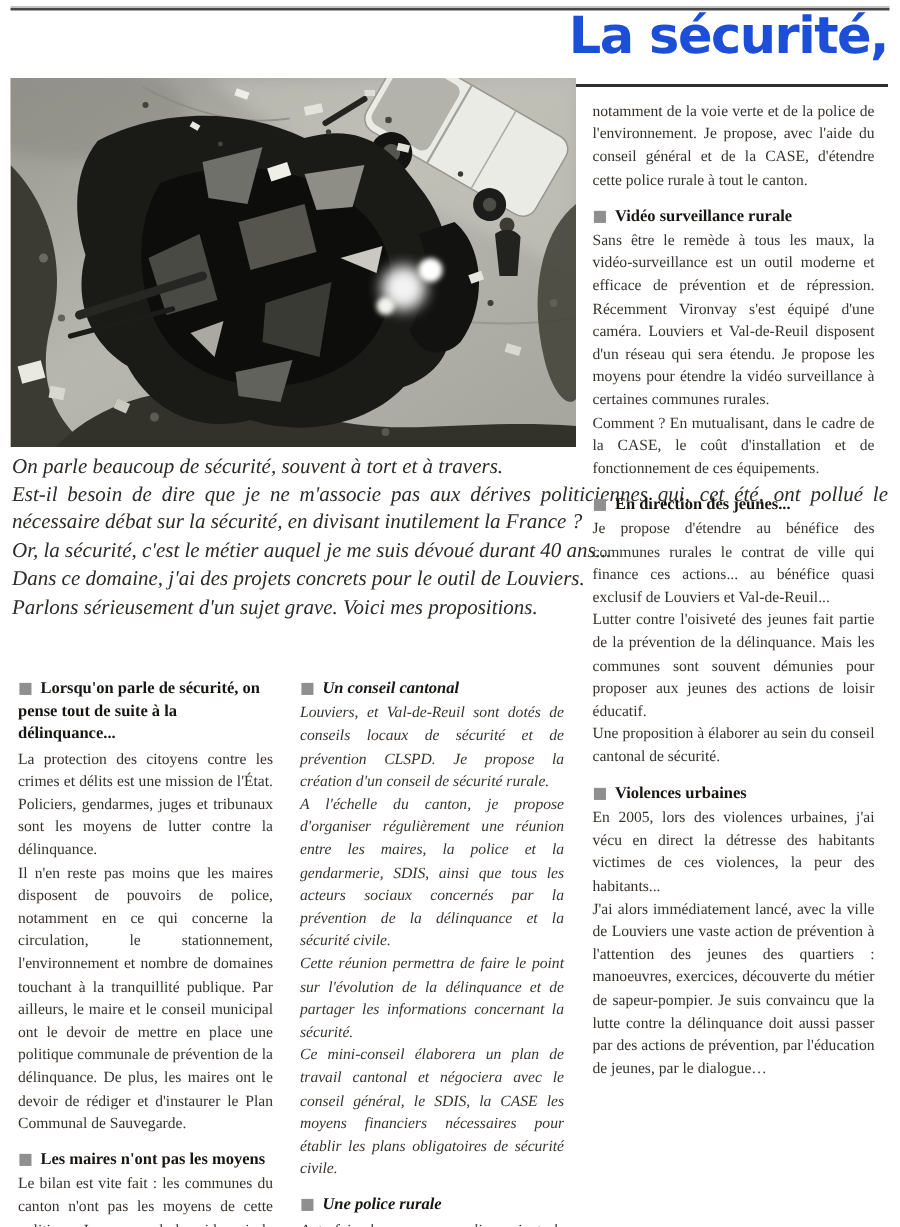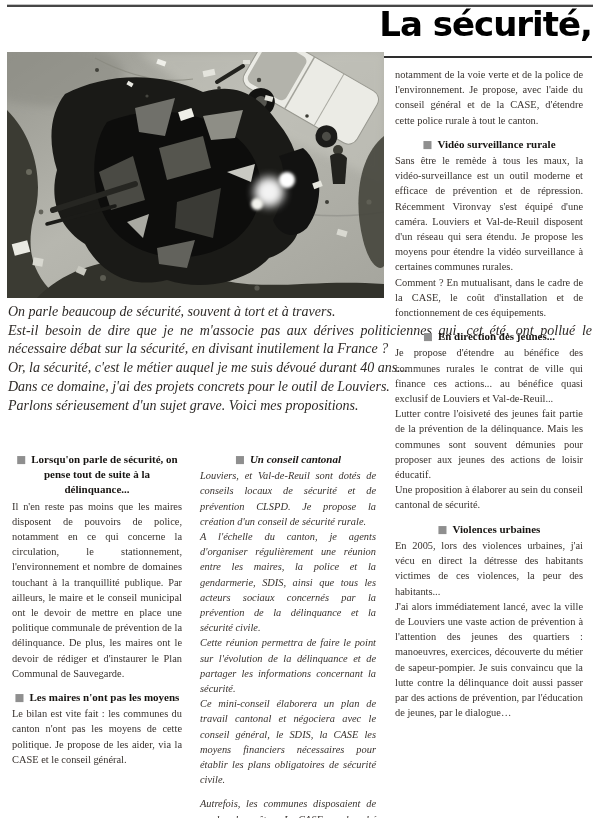--- a/index.html
+++ b/index.html
@@ -8,21 +8,21 @@
     overflow:hidden;font-family:"Liberation Serif",serif;color:#35302c;
     margin:0 auto;
   }
   .rule-top{
     position:absolute;left:7px;top:4px;width:586px;height:3px;
     background:linear-gradient(to bottom,#c2c2c2 0 40%,#474747 40% 100%);
   }
   .title{
     position:absolute;top:6px;right:8px;margin:0;
     font-family:"DejaVu Sans",sans-serif;font-weight:bold;
-    font-size:34px;line-height:1.1;letter-spacing:-1px;color:#000000;
+    font-size:34px;line-height:1.1;letter-spacing:-1px;color:#1d4ed8;
     white-space:nowrap;
   }
   .photo{
     position:absolute;left:7px;top:52px;width:377px;height:246px;
     background:#b0b0aa;overflow:hidden;
   }
   .photo svg{display:block;width:100%;height:100%;}
   .rule-col3{
     position:absolute;left:384px;top:56px;width:208px;height:2px;background:#2e2e2e;
   }
@@ -36,21 +36,21 @@
   .col2{left:196px;width:184px;font-style:italic;}
   .col3{left:391px;top:63px;width:196px;height:752px;}
   .col p{
     margin:0;font-size:10.4px;line-height:15.2px;text-align:justify;
     color:#38322e;
   }
   .col section{margin:4px;}
   .col section.gap{margin-top:9px;}
   .col h2{
     margin:0 0 1px 0;font-size:11px;line-height:15.2px;font-weight:bold;
-    color:#181512;text-align:center;
+    color:#181512;text-align:left;
   }
   .bullet{
     color:#8f8f8f;font-size:10.5px;margin-right:5px;
     font-family:"DejaVu Sans",sans-serif;
   }
 </style>
 </head>
 <body>
 
 <div class="page">
@@ -164,37 +164,39 @@
     <p>On parle beaucoup de sécurité, souvent à tort et à travers.</p>
     <p>Est-il besoin de dire que je ne m'associe pas aux dérives politiciennes qui, cet été, ont pollué le nécessaire débat sur la sécurité, en divisant inutilement la France ?</p>
     <p>Or, la sécurité, c'est le métier auquel je me suis dévoué durant 40 ans...</p>
     <p>Dans ce domaine, j'ai des projets concrets pour le outil de Louviers.</p>
     <p>Parlons sérieusement d'un sujet grave. Voici mes propositions.</p>
   </div>
 
   <div class="col col1">
     <section>
       <h2><span class="bullet">■</span><span>Lorsqu'on parle de sécurité, on pense tout de suite à la délinquance...</span></h2>
+      <p>La protection des citoyens contre les crimes et délits est une mission de l'État. Policiers, gendarmes, juges et tribunaux sont les moyens de lutter contre la délinquance.</p>
       <p>Il n'en reste pas moins que les maires disposent de pouvoirs de police, notamment en ce qui concerne la circulation, le stationnement, l'environnement et nombre de domaines touchant à la tranquillité publique. Par ailleurs, le maire et le conseil municipal ont le devoir de mettre en place une politique communale de prévention de la délinquance. De plus, les maires ont le devoir de rédiger et d'instaurer le Plan Communal de Sauvegarde.</p>
     </section>
     <section class="gap">
       <h2><span class="bullet">■</span><span>Les maires n'ont pas les moyens</span></h2>
       <p>Le bilan est vite fait : les communes du canton n'ont pas les moyens de cette politique. Je propose de les aider, via la CASE et le conseil général.</p>
     </section>
   </div>
 
   <div class="col col2">
     <section>
       <h2><span class="bullet">■</span><span>Un conseil cantonal</span></h2>
       <p>Louviers, et Val-de-Reuil sont dotés de conseils locaux de sécurité et de prévention CLSPD. Je propose la création d'un conseil de sécurité rurale.</p>
-      <p>A l'échelle du canton, je agents d'organiser régulièrement une réunion entre les maires, la police et la gendarmerie, SDIS, ainsi que tous les acteurs sociaux concernés par la prévention de la délinquance et la sécurité civile.</p>
+      <p>A l'échelle du canton, je propose d'organiser régulièrement une réunion entre les maires, la police et la gendarmerie, SDIS, ainsi que tous les acteurs sociaux concernés par la prévention de la délinquance et la sécurité civile.</p>
       <p>Cette réunion permettra de faire le point sur l'évolution de la délinquance et de partager les informations concernant la sécurité.</p>
       <p>Ce mini-conseil élaborera un plan de travail cantonal et négociera avec le conseil général, le SDIS, la CASE les moyens financiers nécessaires pour établir les plans obligatoires de sécurité civile.</p>
     </section>
     <section class="gap">
+      <h2><span class="bullet">■</span><span>Une police rurale</span></h2>
       <p>Autrefois, les communes disposaient de gardes champêtres. La CASE a embauché deux agents de bilan rurale, chargés,</p>
     </section>
   </div>
 
   <div class="col col3">
     <section>
       <p>notamment de la voie verte et de la police de l'environnement. Je propose, avec l'aide du conseil général et de la CASE, d'étendre cette police rurale à tout le canton.</p>
     </section>
     <section class="gap">
       <h2><span class="bullet">■</span><span>Vidéo surveillance rurale</span></h2>

